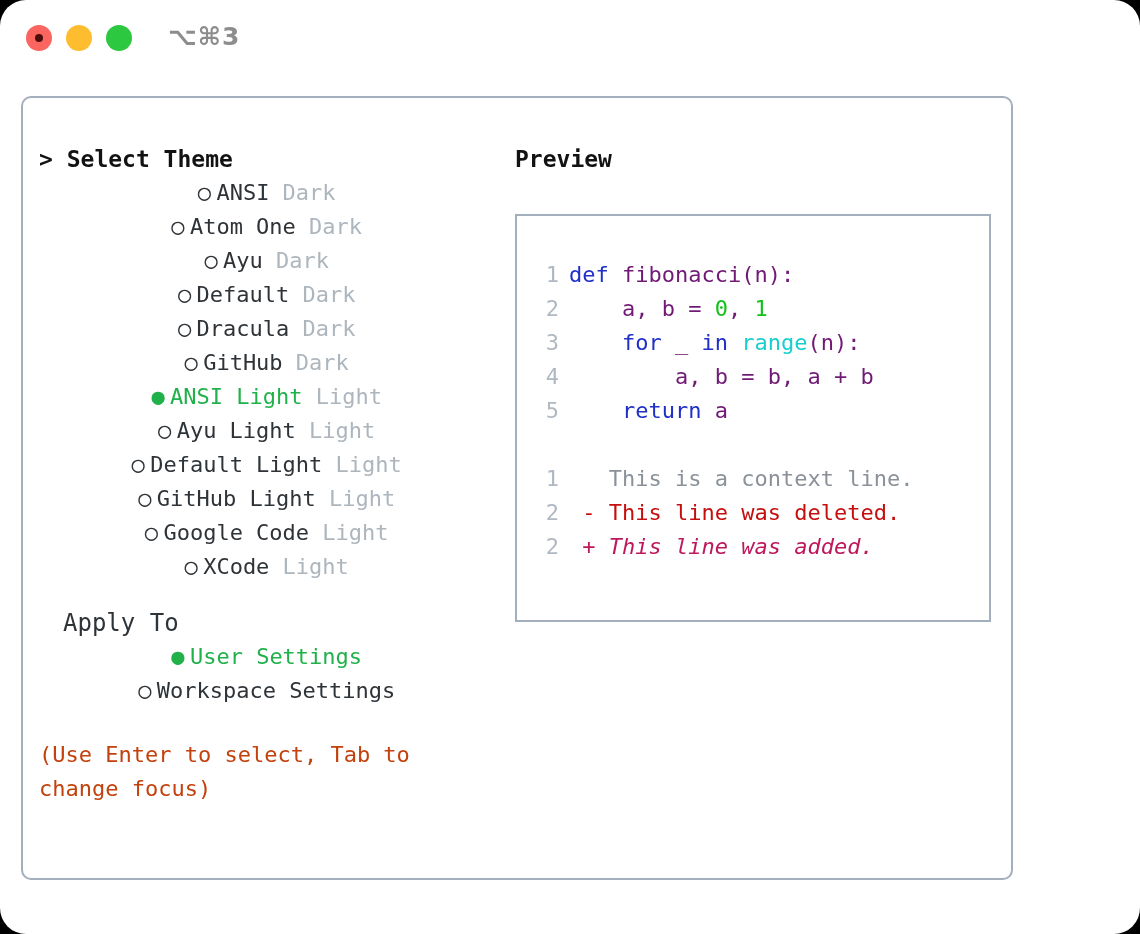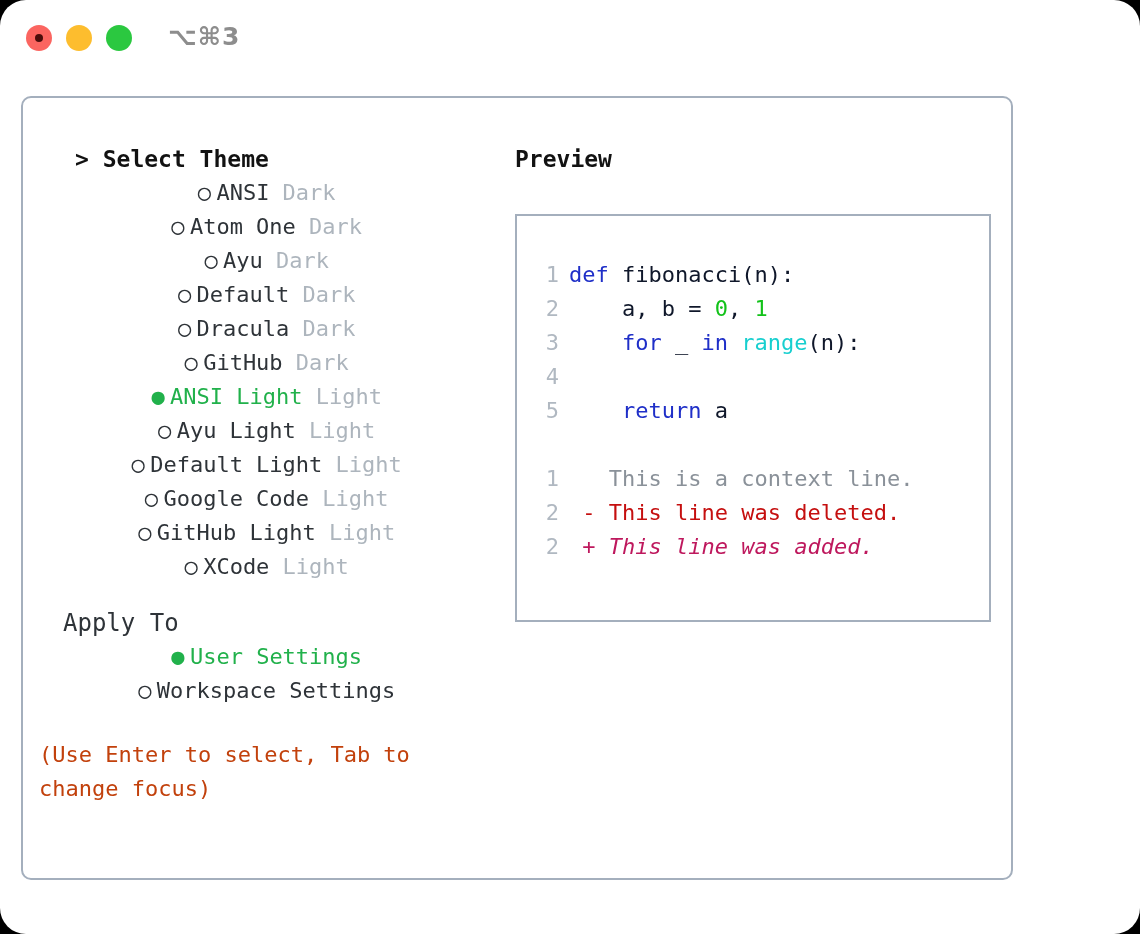--- a/index.html
+++ b/index.html
@@ -92,21 +92,20 @@
     top: 44px;
     width: 450px;
   }
 
   .heading {
     font-size: 23px;
     font-weight: 700;
     color: #121212;
     line-height: 34px;
     white-space: pre;
-    margin-left: 36px;
   }
 
   .opt-row {
     font-size: 22px;
     line-height: 34px;
     color: #2e3338;
     white-space: pre;
     text-align: center;
   }
   .opt-row .bullet {
@@ -174,21 +173,21 @@
     width: 42px;
     text-align: right;
     color: #b0b8c1;
     flex: 0 0 42px;
   }
   .code-body { padding-left: 10px; white-space: pre; }
 
   .tok-kw   { color: #1f2fc8; }
   .tok-fn   { color: #17cfcf; }
   .tok-num  { color: #12c219; }
-  .tok-plain{ color: #0f172a; }
+  .tok-plain{ color: #701a75; }
 
   .diff-gap { height: 34px; }
   .diff-ctx { color: #8a9199; }
   .diff-del { color: #c50f0f; text-align: right; }
   .diff-add { color: #be185d; font-style: italic; }
 </style>
 </head>
 <body>
 
 <div class="window">
@@ -209,22 +208,22 @@
       <div id="theme-list">
           <div class="opt-row"><span class="bullet">○</span><span class="name">ANSI</span><span class="variant"> Dark</span></div>
           <div class="opt-row"><span class="bullet">○</span><span class="name">Atom One</span><span class="variant"> Dark</span></div>
           <div class="opt-row"><span class="bullet">○</span><span class="name">Ayu</span><span class="variant"> Dark</span></div>
           <div class="opt-row"><span class="bullet">○</span><span class="name">Default</span><span class="variant"> Dark</span></div>
           <div class="opt-row"><span class="bullet">○</span><span class="name">Dracula</span><span class="variant"> Dark</span></div>
           <div class="opt-row"><span class="bullet">○</span><span class="name">GitHub</span><span class="variant"> Dark</span></div>
           <div class="opt-row selected"><span class="bullet">●</span><span class="name">ANSI Light</span><span class="variant"> Light</span></div>
           <div class="opt-row"><span class="bullet">○</span><span class="name">Ayu Light</span><span class="variant"> Light</span></div>
           <div class="opt-row"><span class="bullet">○</span><span class="name">Default Light</span><span class="variant"> Light</span></div>
+          <div class="opt-row"><span class="bullet">○</span><span class="name">GitHub Light</span><span class="variant"> Light</span></div>
           <div class="opt-row"><span class="bullet">○</span><span class="name">Google Code</span><span class="variant"> Light</span></div>
-          <div class="opt-row"><span class="bullet">○</span><span class="name">GitHub Light</span><span class="variant"> Light</span></div>
           <div class="opt-row"><span class="bullet">○</span><span class="name">XCode</span><span class="variant"> Light</span></div>
         </div>
 
       <div class="spacer-sm"></div>
 
       <div class="group-label">Apply To</div>
       <div id="apply-list">
           <div class="opt-row selected"><span class="bullet">●</span><span class="name">User Settings</span></div>
           <div class="opt-row"><span class="bullet">○</span><span class="name">Workspace Settings</span></div>
         </div>
@@ -234,21 +233,21 @@
       <div class="hint">(Use Enter to select, Tab to change focus)</div>
     </div>
 
     <div class="right-col">
       <div class="preview-title">Preview</div>
       <div class="codebox">
         <div id="code-lines">
             <div class="code-line"><span class="ln">1</span><span class="code-body"><span class="tok-kw">def </span><span class="tok-plain">fibonacci(n):</span></span></div>
             <div class="code-line"><span class="ln">2</span><span class="code-body"><span class="tok-plain">    a, b = </span><span class="tok-num">0</span><span class="tok-plain">, </span><span class="tok-num">1</span></span></div>
             <div class="code-line"><span class="ln">3</span><span class="code-body"><span class="tok-plain">    </span><span class="tok-kw">for</span><span class="tok-plain"> _ </span><span class="tok-kw">in</span><span class="tok-plain"> </span><span class="tok-fn">range</span><span class="tok-plain">(n):</span></span></div>
-            <div class="code-line"><span class="ln">4</span></div>
+            <div class="code-line"><span class="ln">4</span><span class="code-body"><span class="tok-plain">        a, b = b, a + b</span></span></div>
             <div class="code-line"><span class="ln">5</span><span class="code-body"><span class="tok-plain">    </span><span class="tok-kw">return</span><span class="tok-plain"> a</span></span></div>
           </div>
         <div class="diff-gap"></div>
         <div id="diff-lines">
             <div class="code-line"><span class="ln">1</span><span class="code-body diff-ctx">   This is a context line.</span></div>
             <div class="code-line"><span class="ln">2</span><span class="code-body diff-del"> - This line was deleted.</span></div>
             <div class="code-line"><span class="ln">2</span><span class="code-body diff-add"> + This line was added.</span></div>
           </div>
       </div>
     </div>

